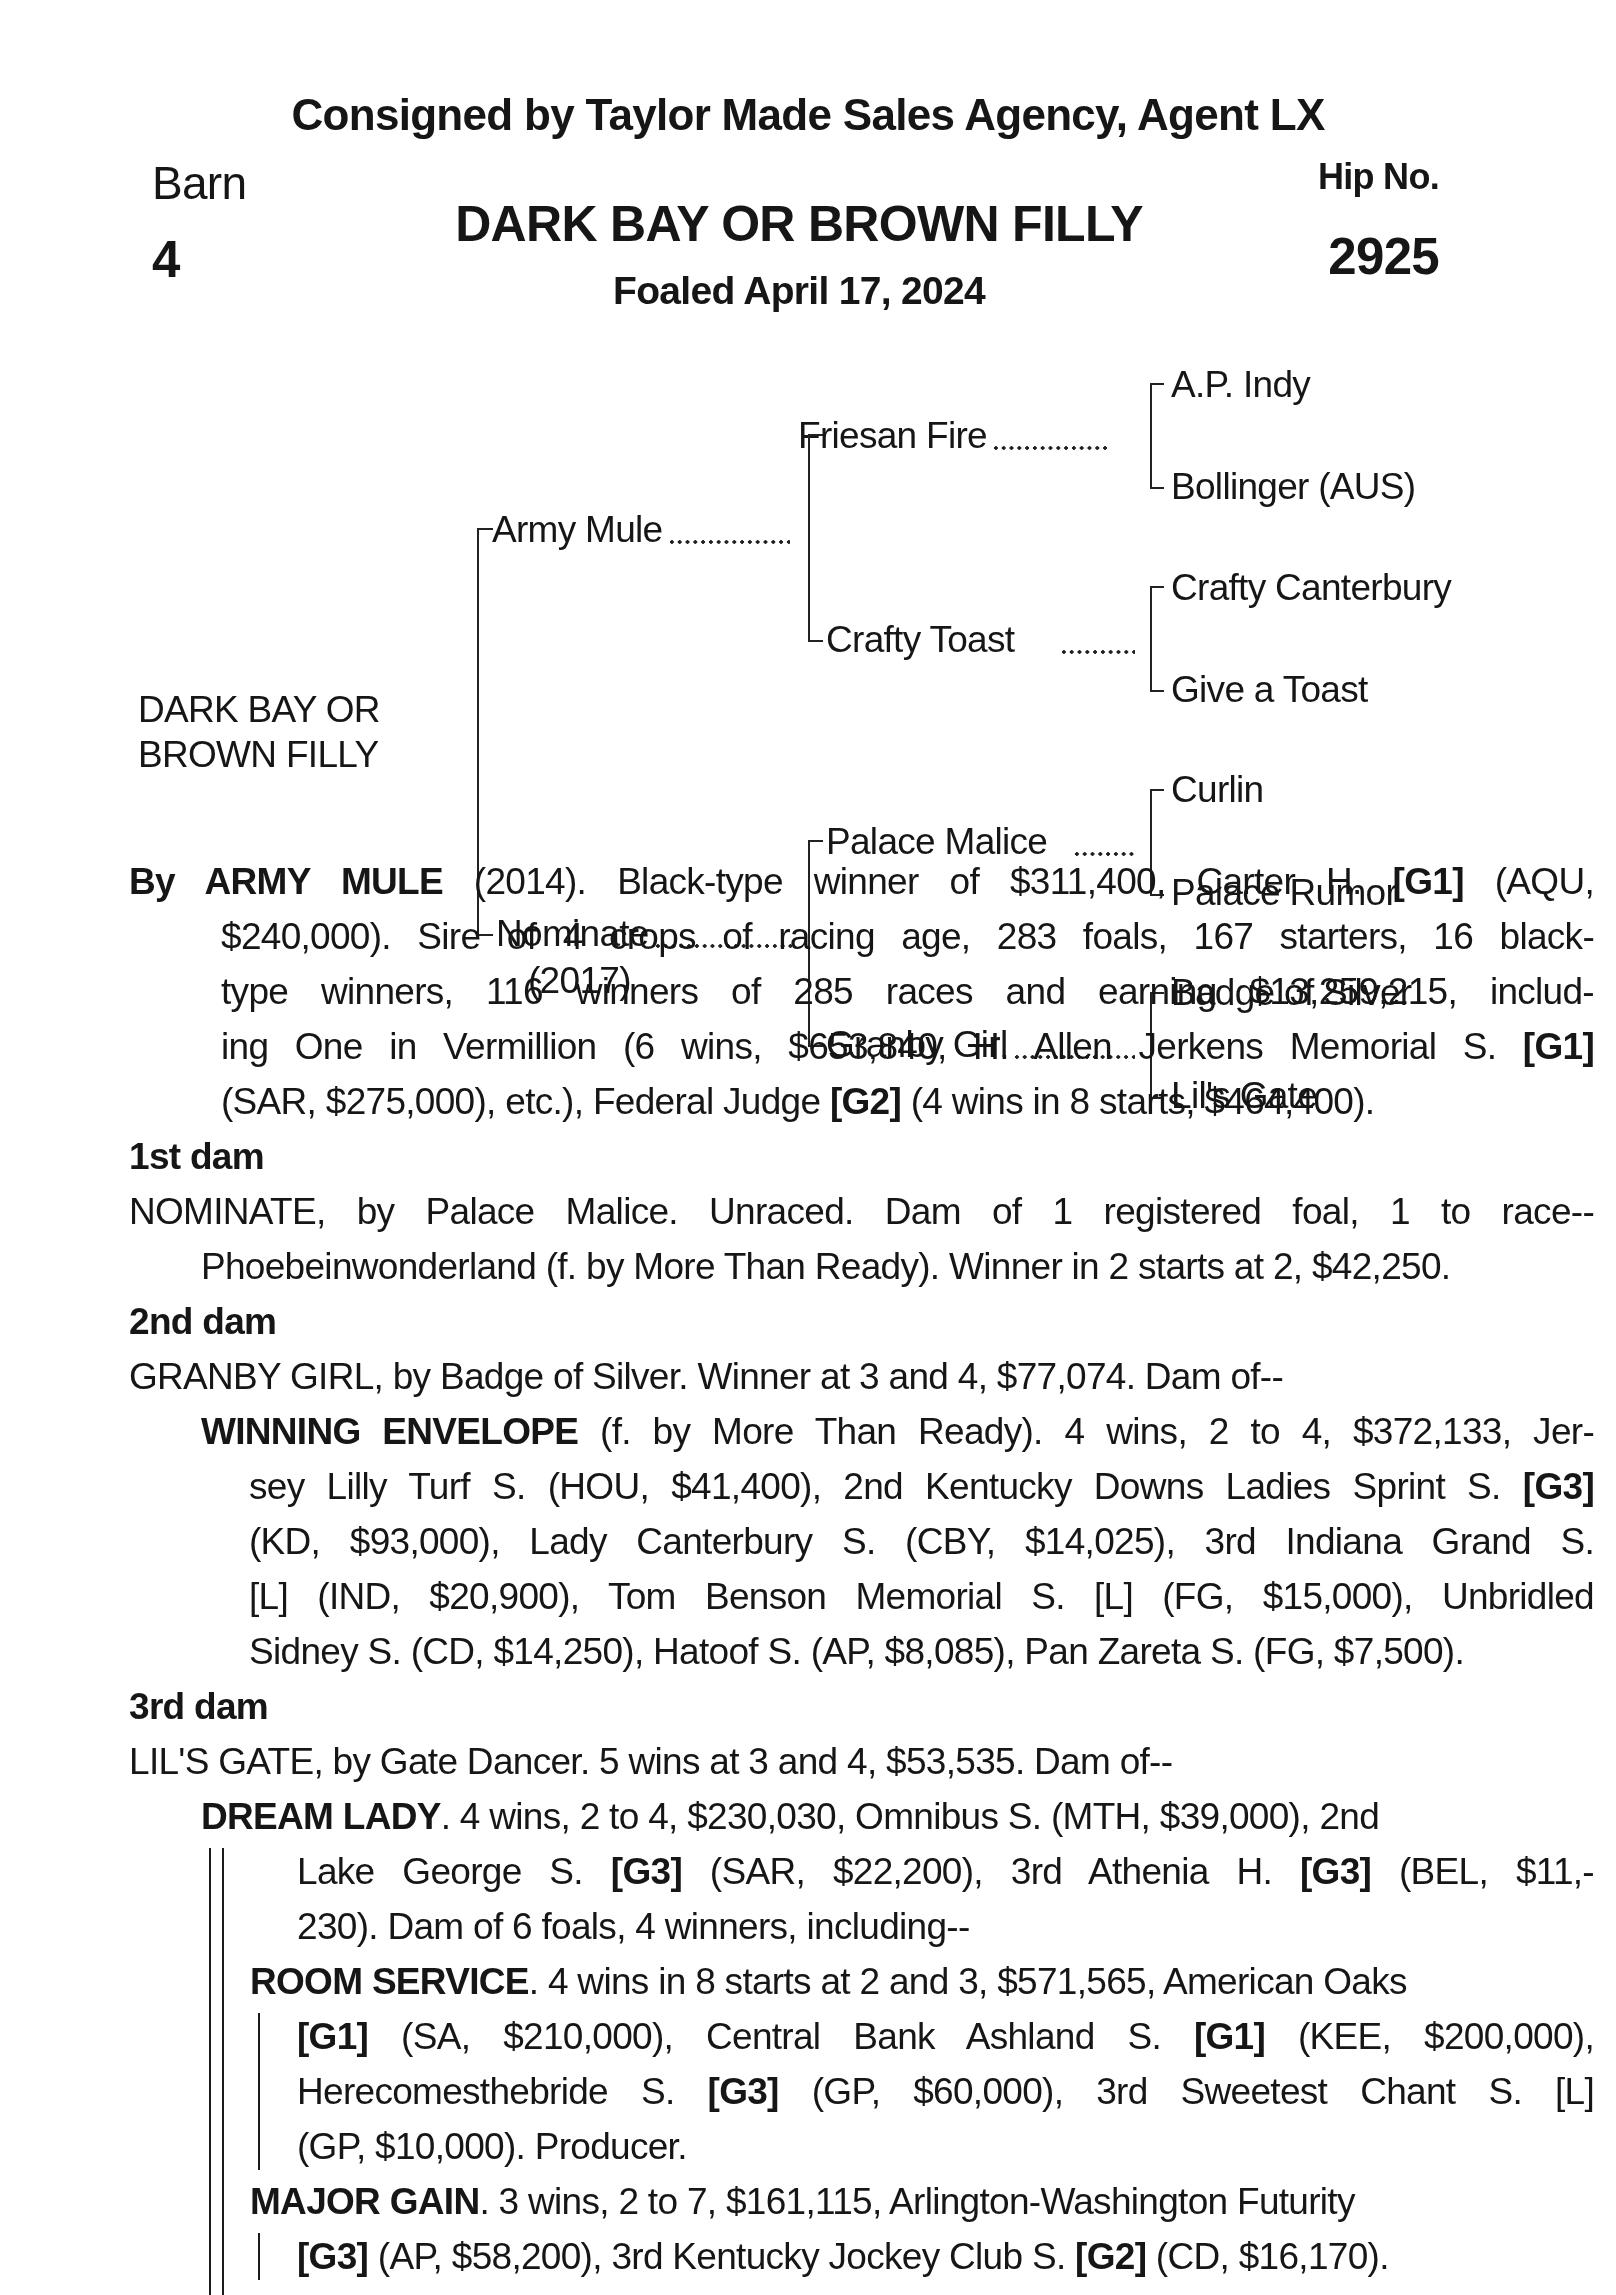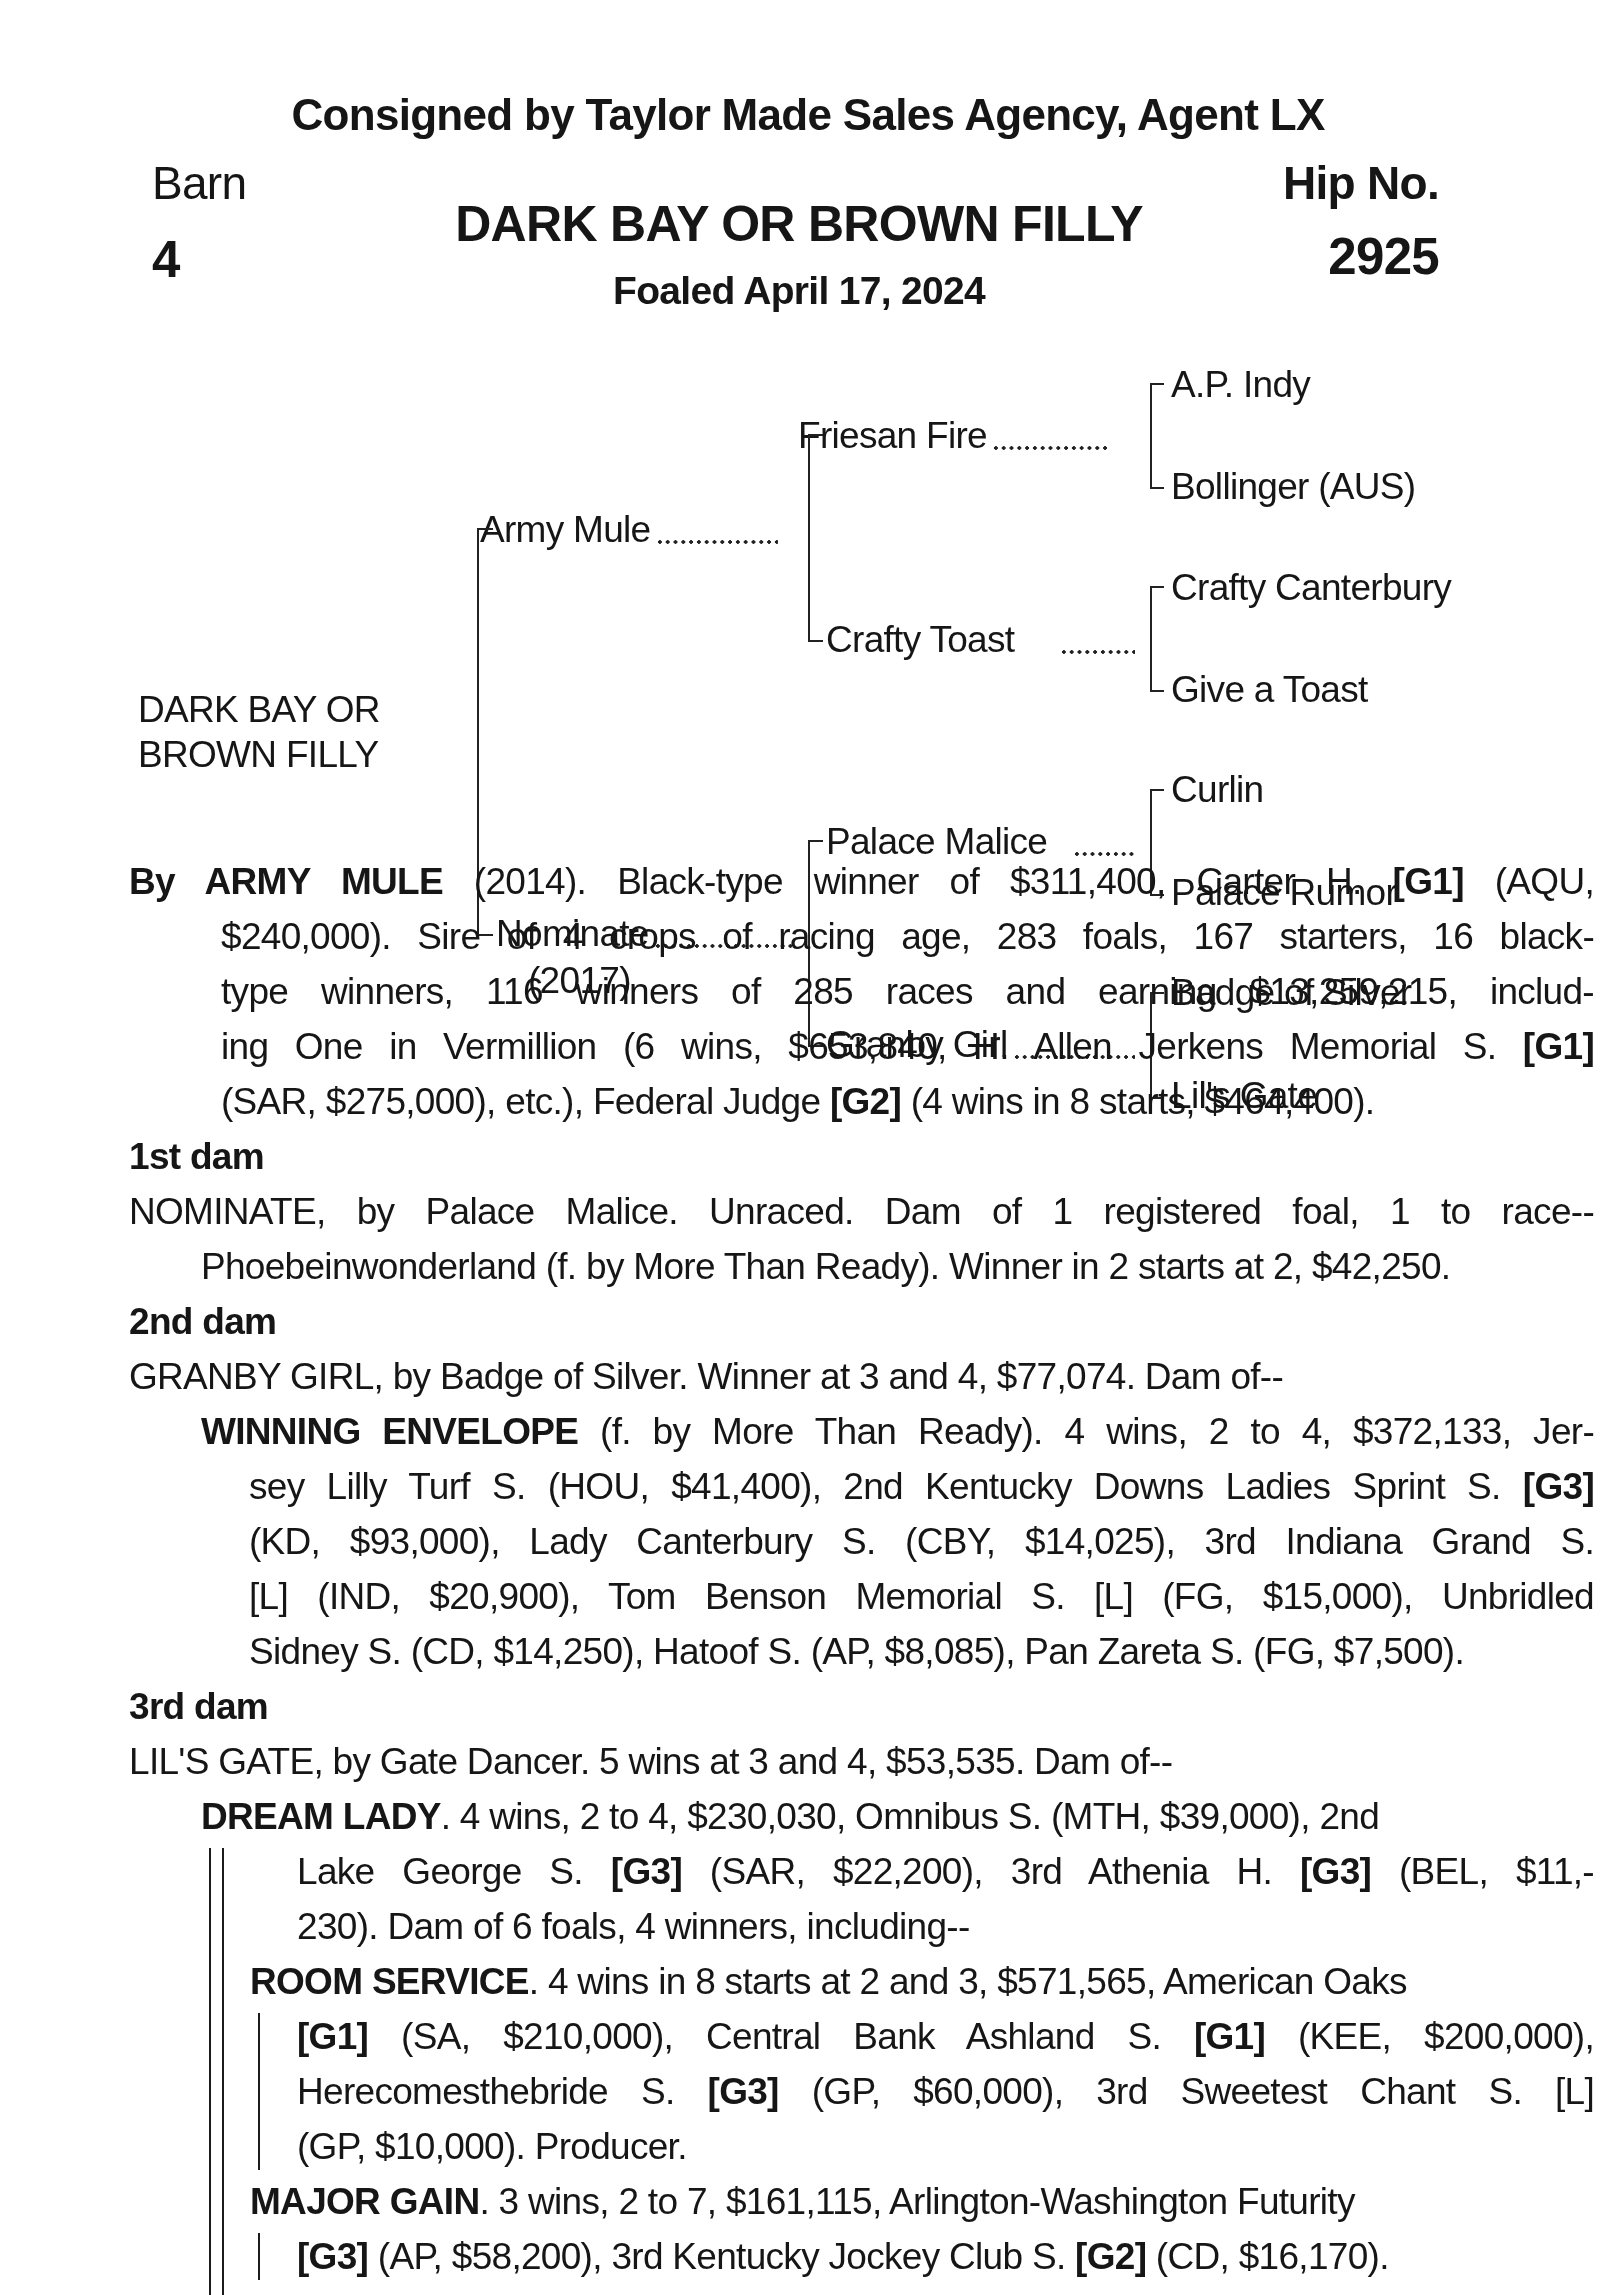--- a/index.html
+++ b/index.html
@@ -4,21 +4,21 @@
 <style>
   html,body{margin:0;padding:0;background:#ffffff;}
   .page{position:relative;width:1616px;height:3227px;background:#fff;overflow:hidden;
         font-family:"Liberation Sans",sans-serif;color:#161616;letter-spacing:-0.7px;}
   b{font-weight:bold;}
   
   .consignor{position:absolute;left:0;top:90px;width:1616px;text-align:center;
              font-size:44px;font-weight:bold;}
   .barn-label{position:absolute;left:152px;top:156px;font-size:46px;font-weight:normal;}
   .barn-number{position:absolute;left:152px;top:230px;font-size:51px;font-weight:bold;}
-  .hip-label{position:absolute;right:177px;top:156px;font-size:46px;font-weight:bold;text-align:right;}
+  .hip-label{position:absolute;right:177px;top:156px;font-size:36px;font-weight:bold;text-align:right;}
   .hip-number{position:absolute;right:177px;top:227px;font-size:51px;font-weight:bold;text-align:right;}
   .horse-title{position:absolute;left:799px;top:195px;transform:translateX(-50%);
                font-size:50px;font-weight:bold;white-space:nowrap;}
   .foaled{position:absolute;left:799px;top:269px;transform:translateX(-50%);
           font-size:39px;font-weight:bold;white-space:nowrap;}
   
   .pedigree{position:absolute;left:0;top:0;width:1616px;height:1148px;font-size:37px;}
   .pcell{position:absolute;display:flex;align-items:flex-end;white-space:nowrap;}
   .pname{white-space:nowrap;}
   .leader{flex:1;height:4.1px;margin:0 4.6px 7.3px 5.5px;
@@ -58,21 +58,21 @@
   <div class="horse-title">DARK BAY OR BROWN FILLY</div>
   <div class="foaled">Foaled April 17, 2024</div>
 
   <div class="pedigree" id="pedigree">
       <div class="pcell" style="left: 138px; top: 689px;">
         <span class="pname">DARK BAY OR</span>
       </div>
       <div class="pcell" style="left: 138px; top: 734px;">
         <span class="pname">BROWN FILLY</span>
       </div>
-      <div class="pcell" style="left: 480px; top: 509px; width: 303px;">
+      <div class="pcell" style="left: 492px; top: 509px; width: 303px;">
         <span class="pname">Army Mule</span>
         <span class="leader"></span>
       </div>
       <div class="pcell" style="left: 496px; top: 913px; width: 301px; text-align: right;">
         <span class="pname">Nominate</span>
         <span class="leader"></span>
       </div>
       <div class="pcell" style="left: 528px; top: 960px;">
         <span class="pname">(2017)</span>
       </div>

